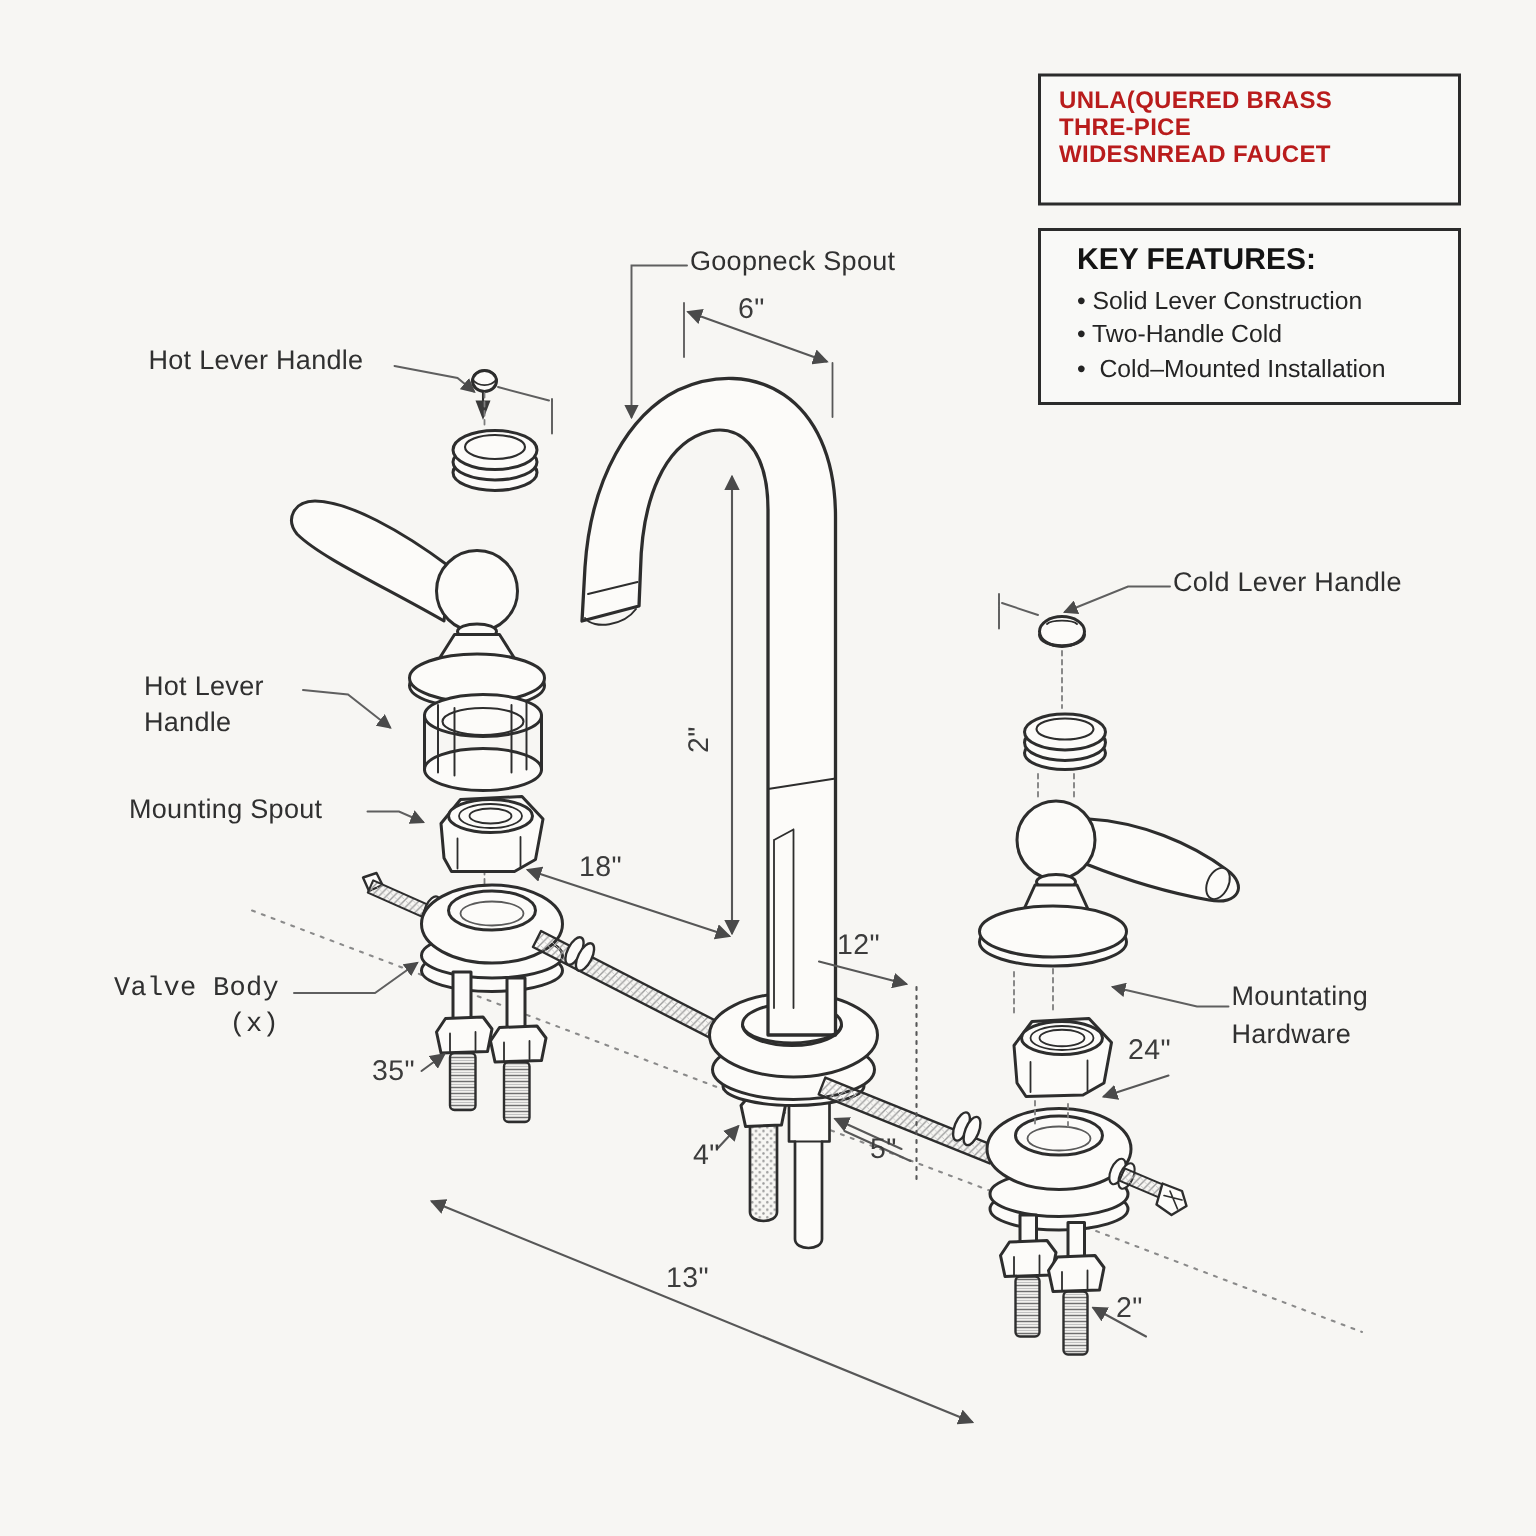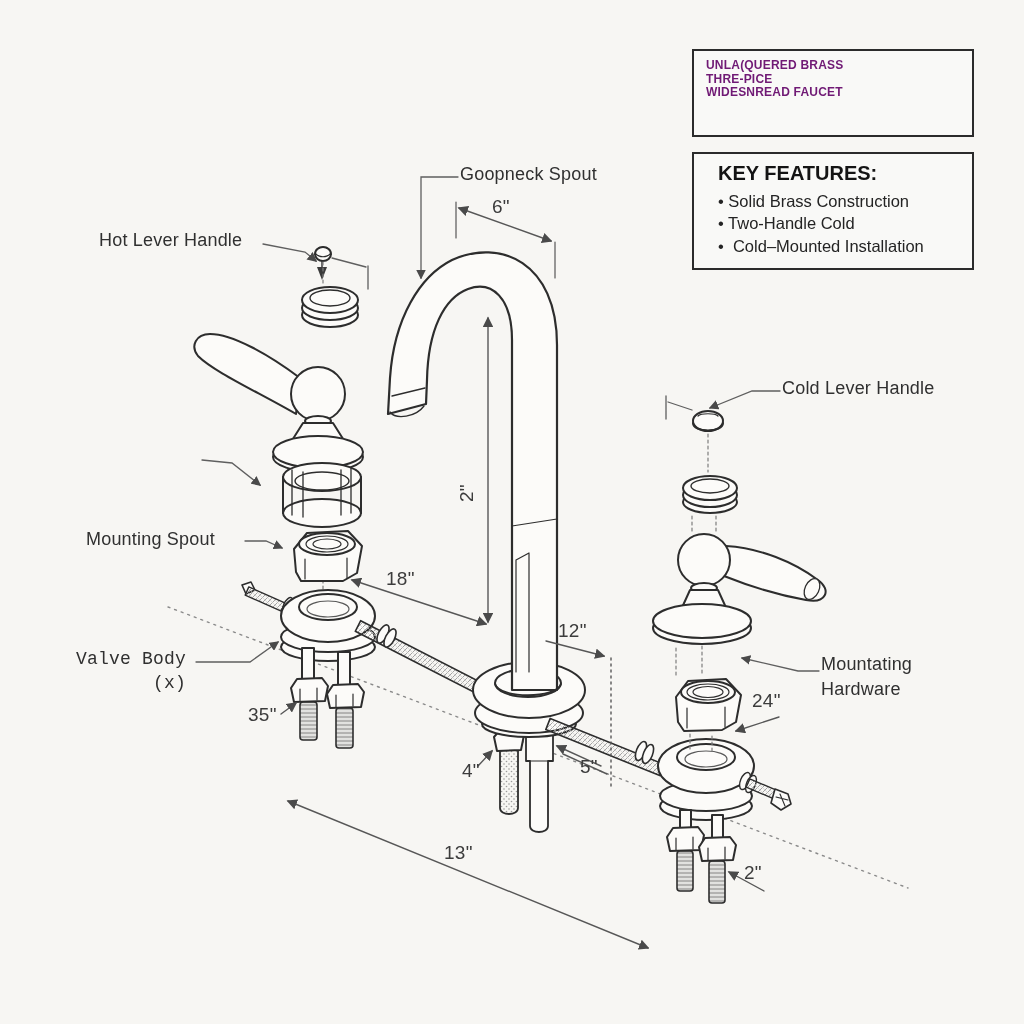--- a/index.html
+++ b/index.html
@@ -13,22 +13,22 @@
     position:absolute;font-size:18px;line-height:1.32;color:#303030;
     white-space:pre-line;letter-spacing:0.2px;
   }
   .dim{position:absolute;font-size:19px;color:#3c3c3c;letter-spacing:0.3px;}
   .rot90{transform:rotate(-90deg);}
   .box{
     position:absolute;border:2px solid #2b2b2b;box-sizing:border-box;
     padding:8px 12px;background:rgba(252,251,249,0.55);
   }
   .box-title{
-    font-weight:bold;font-size:12px;line-height:1.13;white-space:pre-line;
-    color:#701a75;letter-spacing:0.2px;
+    font-weight:bold;font-size:16px;line-height:1.13;white-space:pre-line;
+    color:#b91c1c;letter-spacing:0.2px;
   }
   .feat-head{font-weight:bold;font-size:20px;color:#141414;margin-bottom:5px;}
   .feat-item{font-size:16.5px;line-height:1.36;color:#242424;white-space:pre-wrap;}
   .center{text-align:right;font-family:Liberation Mono, monospace;}
 </style>
 </head>
 <body>
 
 <div class="stage">
 
@@ -272,20 +272,22 @@
       <path d="M668,402 L692,410 M666,396 L666,419"></path>
 
       <path d="M819,671 L798,671 L742,658" marker-end="url(#ah)"></path>
     </g>
   </svg>
 
   <div class="lbl" style="left:99px;top:229px;">Hot Lever Handle</div>
 
   <div class="lbl" style="left:460px;top:163px;">Goopneck Spout</div>
 
+  <div class="lbl" style="left:96px;top:446px;">Hot Lever
+Handle</div>
 
   <div class="lbl" style="left:86px;top:528px;">Mounting Spout</div>
 
   <div class="lbl center" style="left:64px;top:648px;width:122px;">Valve Body
 (x)</div>
 
   <div class="lbl" style="left:821px;top:652px;line-height:1.4;">Mountating
 Hardware</div>
 
   <div class="lbl" style="left:782px;top:377px;">Cold Lever Handle</div>
@@ -311,18 +313,18 @@
   <div class="dim" style="left:744px;top:862px;">2"</div>
 
   <div class="box" style="left:692px;top:49px;width:282px;height:88px;">
     <div class="box-title">UNLA(QUERED BRASS
 THRE-PICE
 WIDESNREAD FAUCET</div>
   </div>
 
   <div class="box" style="left:692px;top:152px;width:282px;height:118px;padding-left:24px;">
     <div class="feat-head">KEY FEATURES:</div>
-    <div class="feat-item">• Solid Brass Construction</div>
+    <div class="feat-item">• Solid Lever Construction</div>
     <div class="feat-item">• Two-Handle Cold</div>
     <div class="feat-item">•  Cold–Mounted Installation</div>
   </div>
 
 </div>
 
 </body></html>

